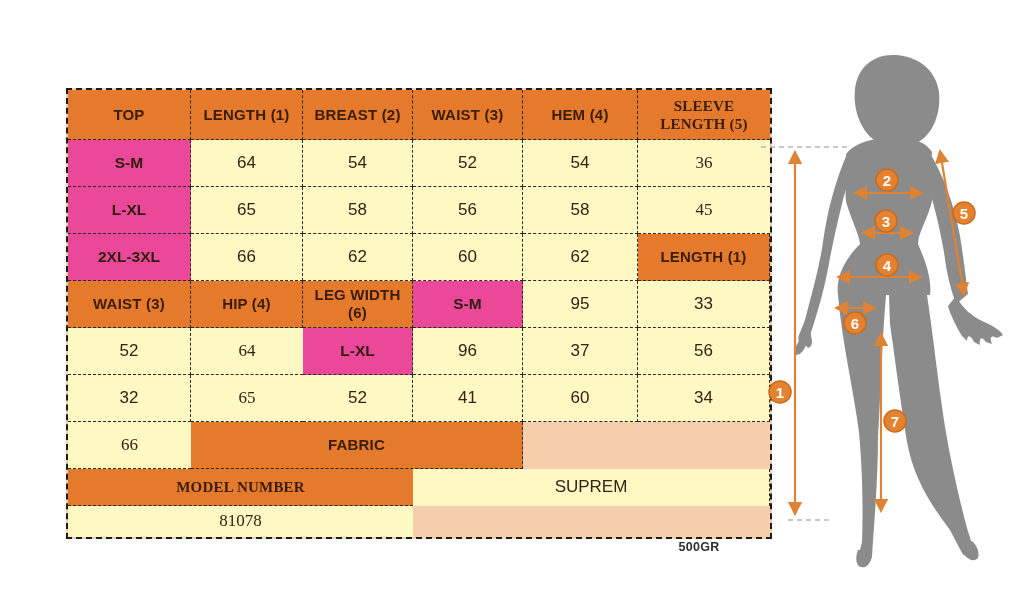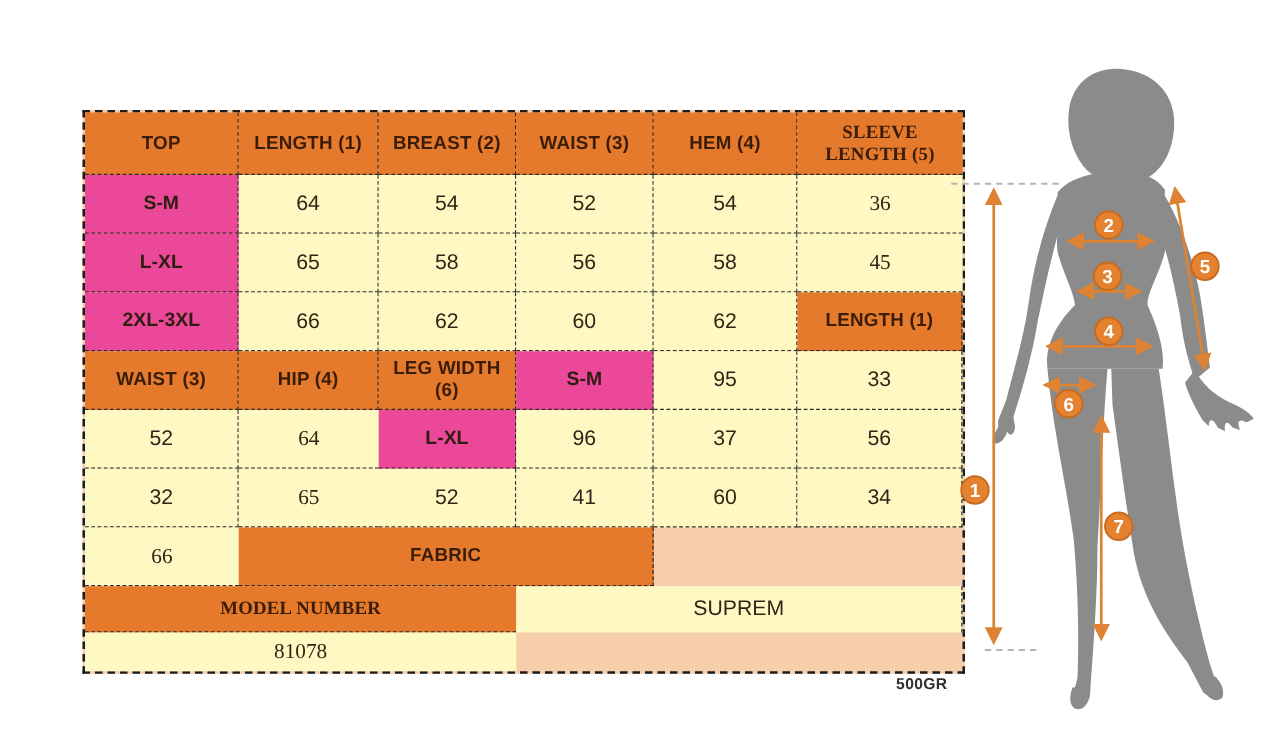--- a/index.html
+++ b/index.html
@@ -27,21 +27,21 @@
   .lr{border-bottom:none;}
   .h{
     background:#E5792C;color:#3a1d08;
     font-weight:bold;font-size:15px;letter-spacing:.2px;padding:0 8px;
   }
   .lbl{background:#ec4899;color:#2e1d10;font-weight:bold;font-size:15.5px;text-align:right;}
   .d{background:#fef9c3;color:#332317;font-size:17px;}
   .span3{grid-column:span 3;}
   
   .footnote{
-    position:absolute;left:640px;top:540px;width:118px;text-align:right;
+    position:absolute;left:640px;top:540px;width:118px;text-align:center;
     font-size:12.5px;font-weight:600;color:#2f2f2f;letter-spacing:.3px;
   }
   
   .figure{position:absolute;left:760px;top:42px;width:264px;height:548px;}
   .ann-num{
     font-family:"Liberation Sans","DejaVu Sans",sans-serif;
     font-size:15px;font-weight:bold;fill:#ffffff;
   }
 </style>
 </head>

